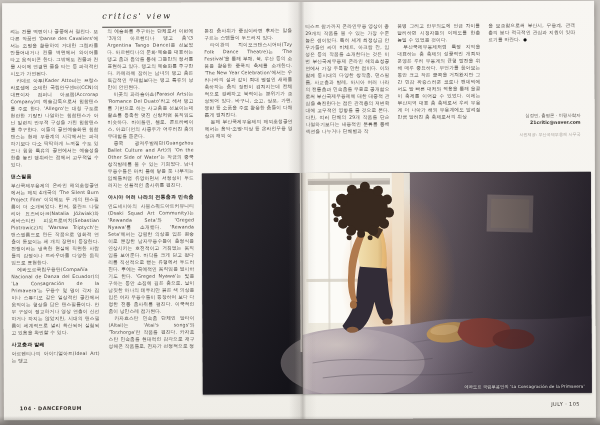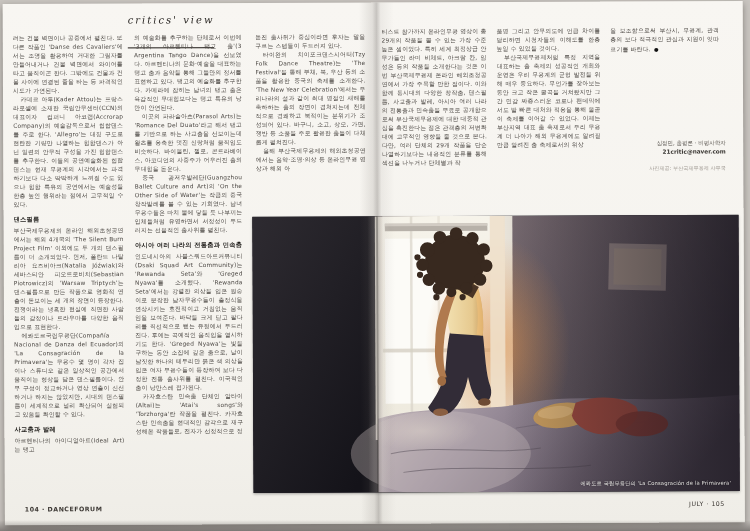--- a/index.html
+++ b/index.html
@@ -21,21 +21,21 @@
   }
   .gutter{
     position:absolute;left:285px;top:0;width:28px;height:100%;
     background:linear-gradient(90deg,rgba(0,0,0,0) 0%,rgba(110,104,98,.16) 38%,rgba(70,64,60,.28) 50%,rgba(130,124,118,.10) 62%,rgba(0,0,0,0) 100%);
     pointer-events:none;z-index:5;
   }
   .header-title{
     position:absolute;left:100px;top:9px;
     font-family:"DejaVu Serif","Liberation Serif",serif;
     font-style:italic;font-size:8px;letter-spacing:1.6px;color:#2b2825;
-    border-bottom:0.8px solid #4a4642;padding-bottom:17px;
+    border-bottom:0.8px solid #4a4642;padding-bottom:6px;
   }
   .col{
     position:absolute;font-size:4.7px;line-height:7px;text-align:justify;
     color:#4c4844;overflow:hidden;letter-spacing:.15px;
   }
   .col p{margin:0;}
   .col p + p{text-indent:6px;}
   .col h3{
     font-size:5px;margin:5px 0 2px;color:#1f1d1a;font-weight:bold;letter-spacing:.2px;
   }

